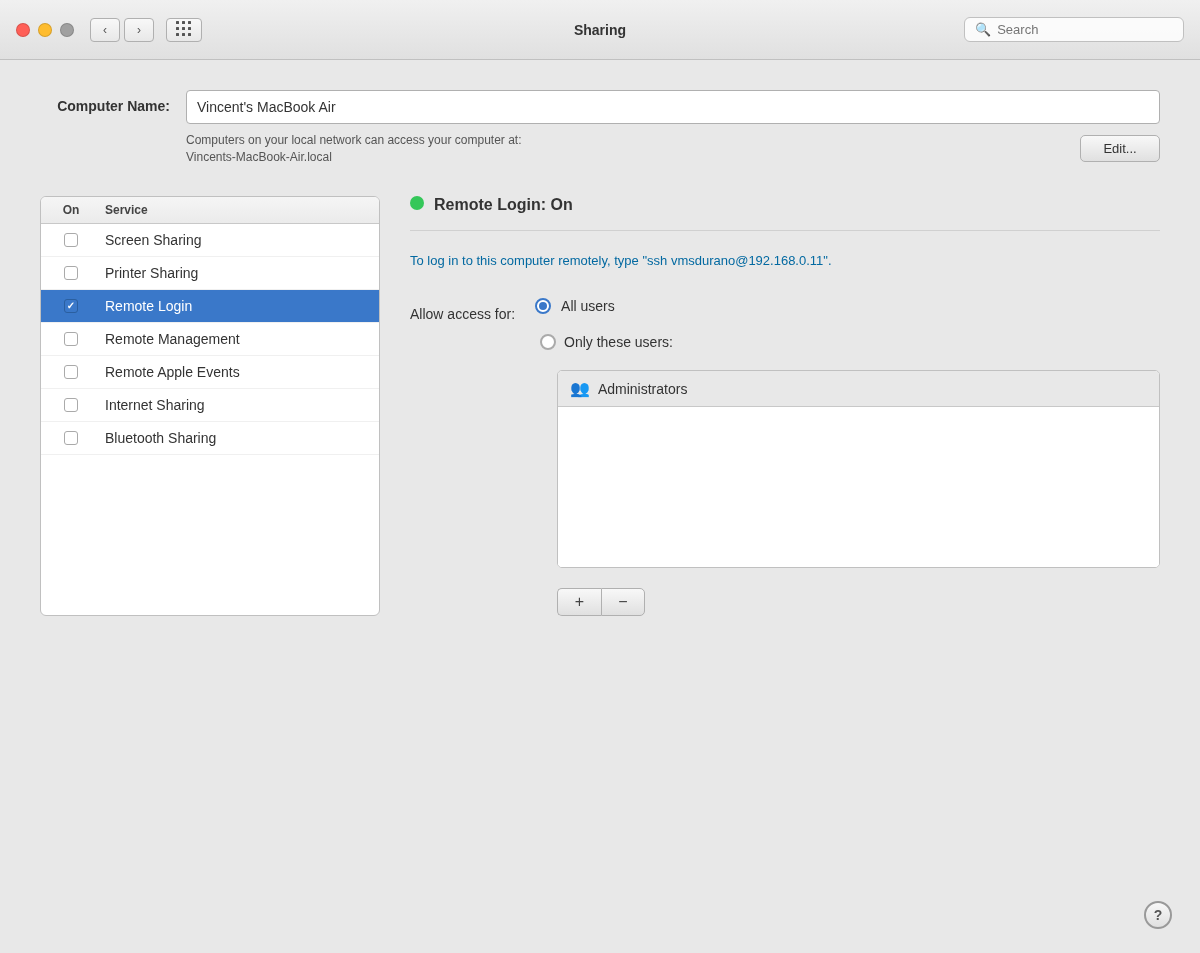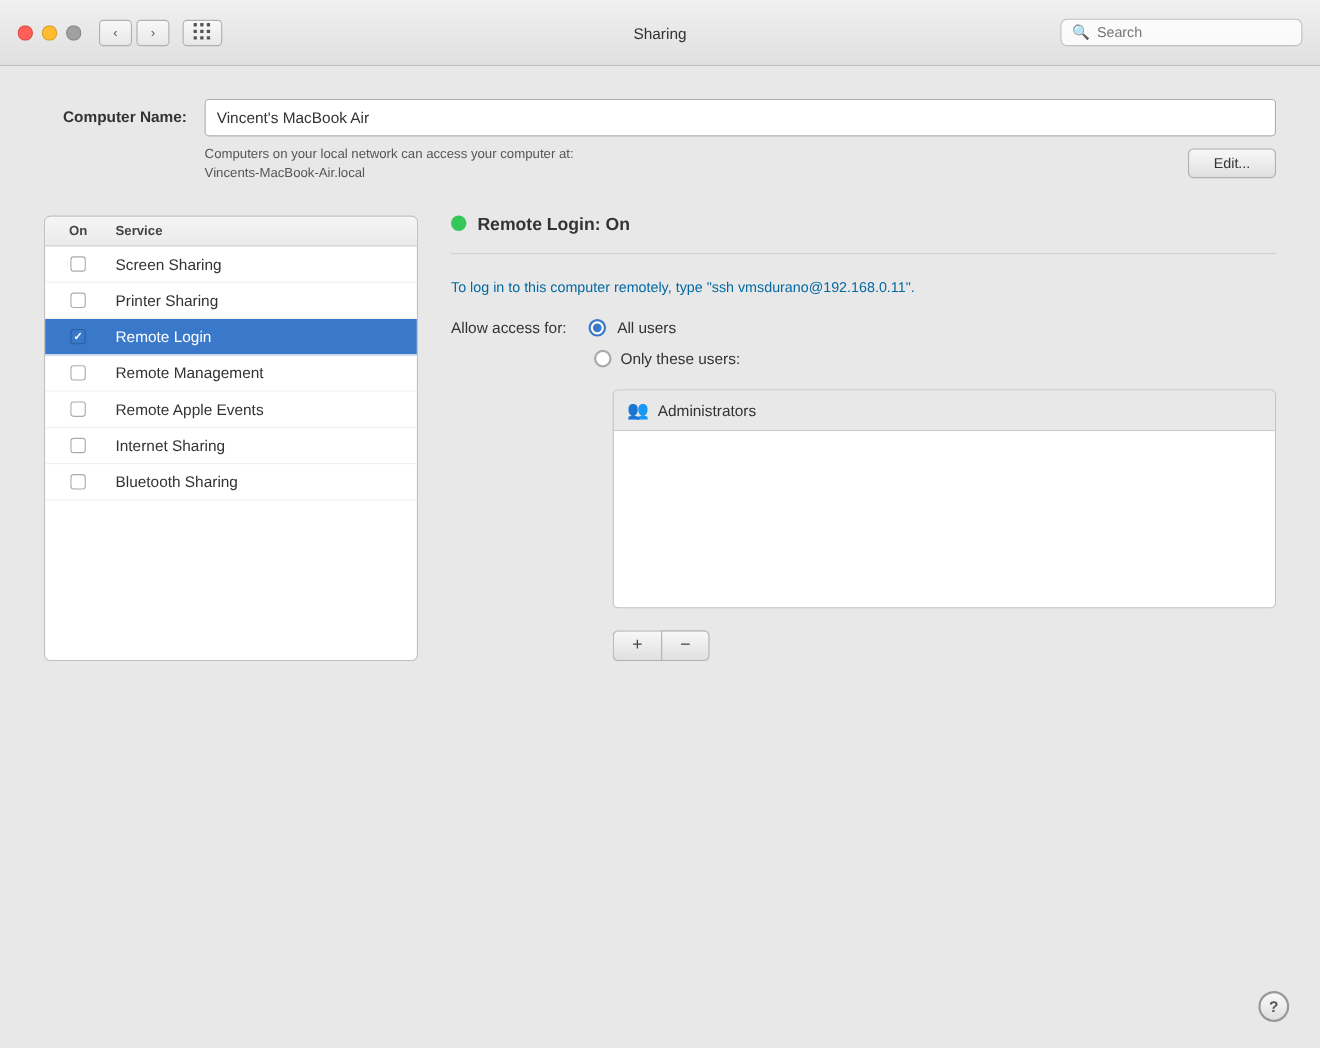--- a/index.html
+++ b/index.html
@@ -86,21 +86,21 @@
       height: 3px;
       background: #555;
       border-radius: 0.5px;
     }
 
     .titlebar-title {
       position: absolute;
       left: 50%;
       transform: translateX(-50%);
       font-size: 14px;
-      font-weight: 400;
+      font-weight: 700;
       color: #333;
     }
 
     .search-bar {
       margin-left: auto;
       display: flex;
       align-items: center;
       background: rgba(255,255,255,0.8);
       border: 1px solid #c0c0c0;
       border-radius: 6px;
@@ -559,21 +559,21 @@
     <div class="right-panel">
 
       <div class="status-row">
         <div class="status-dot"></div>
         <div class="status-title">Remote Login: On</div>
       </div>
       <div class="status-desc">To log in to this computer remotely, type "ssh vmsdurano@192.168.0.11".</div>
 
       <div class="access-section">
         <div class="access-row">
-          <span class="access-label" style="margin-right:10px;">Allow access for:</span>
+          <span class="access-label" style="margin-right:10px;margin-top:16px;">Allow access for:</span>
           <div class="radio-btn selected"></div>
           <span class="radio-label">All users</span>
         </div>
         <div class="radio-row">
           <div class="radio-btn"></div>
           <span class="radio-label">Only these users:</span>
         </div>
       </div>
 
       <div class="users-list-container">

